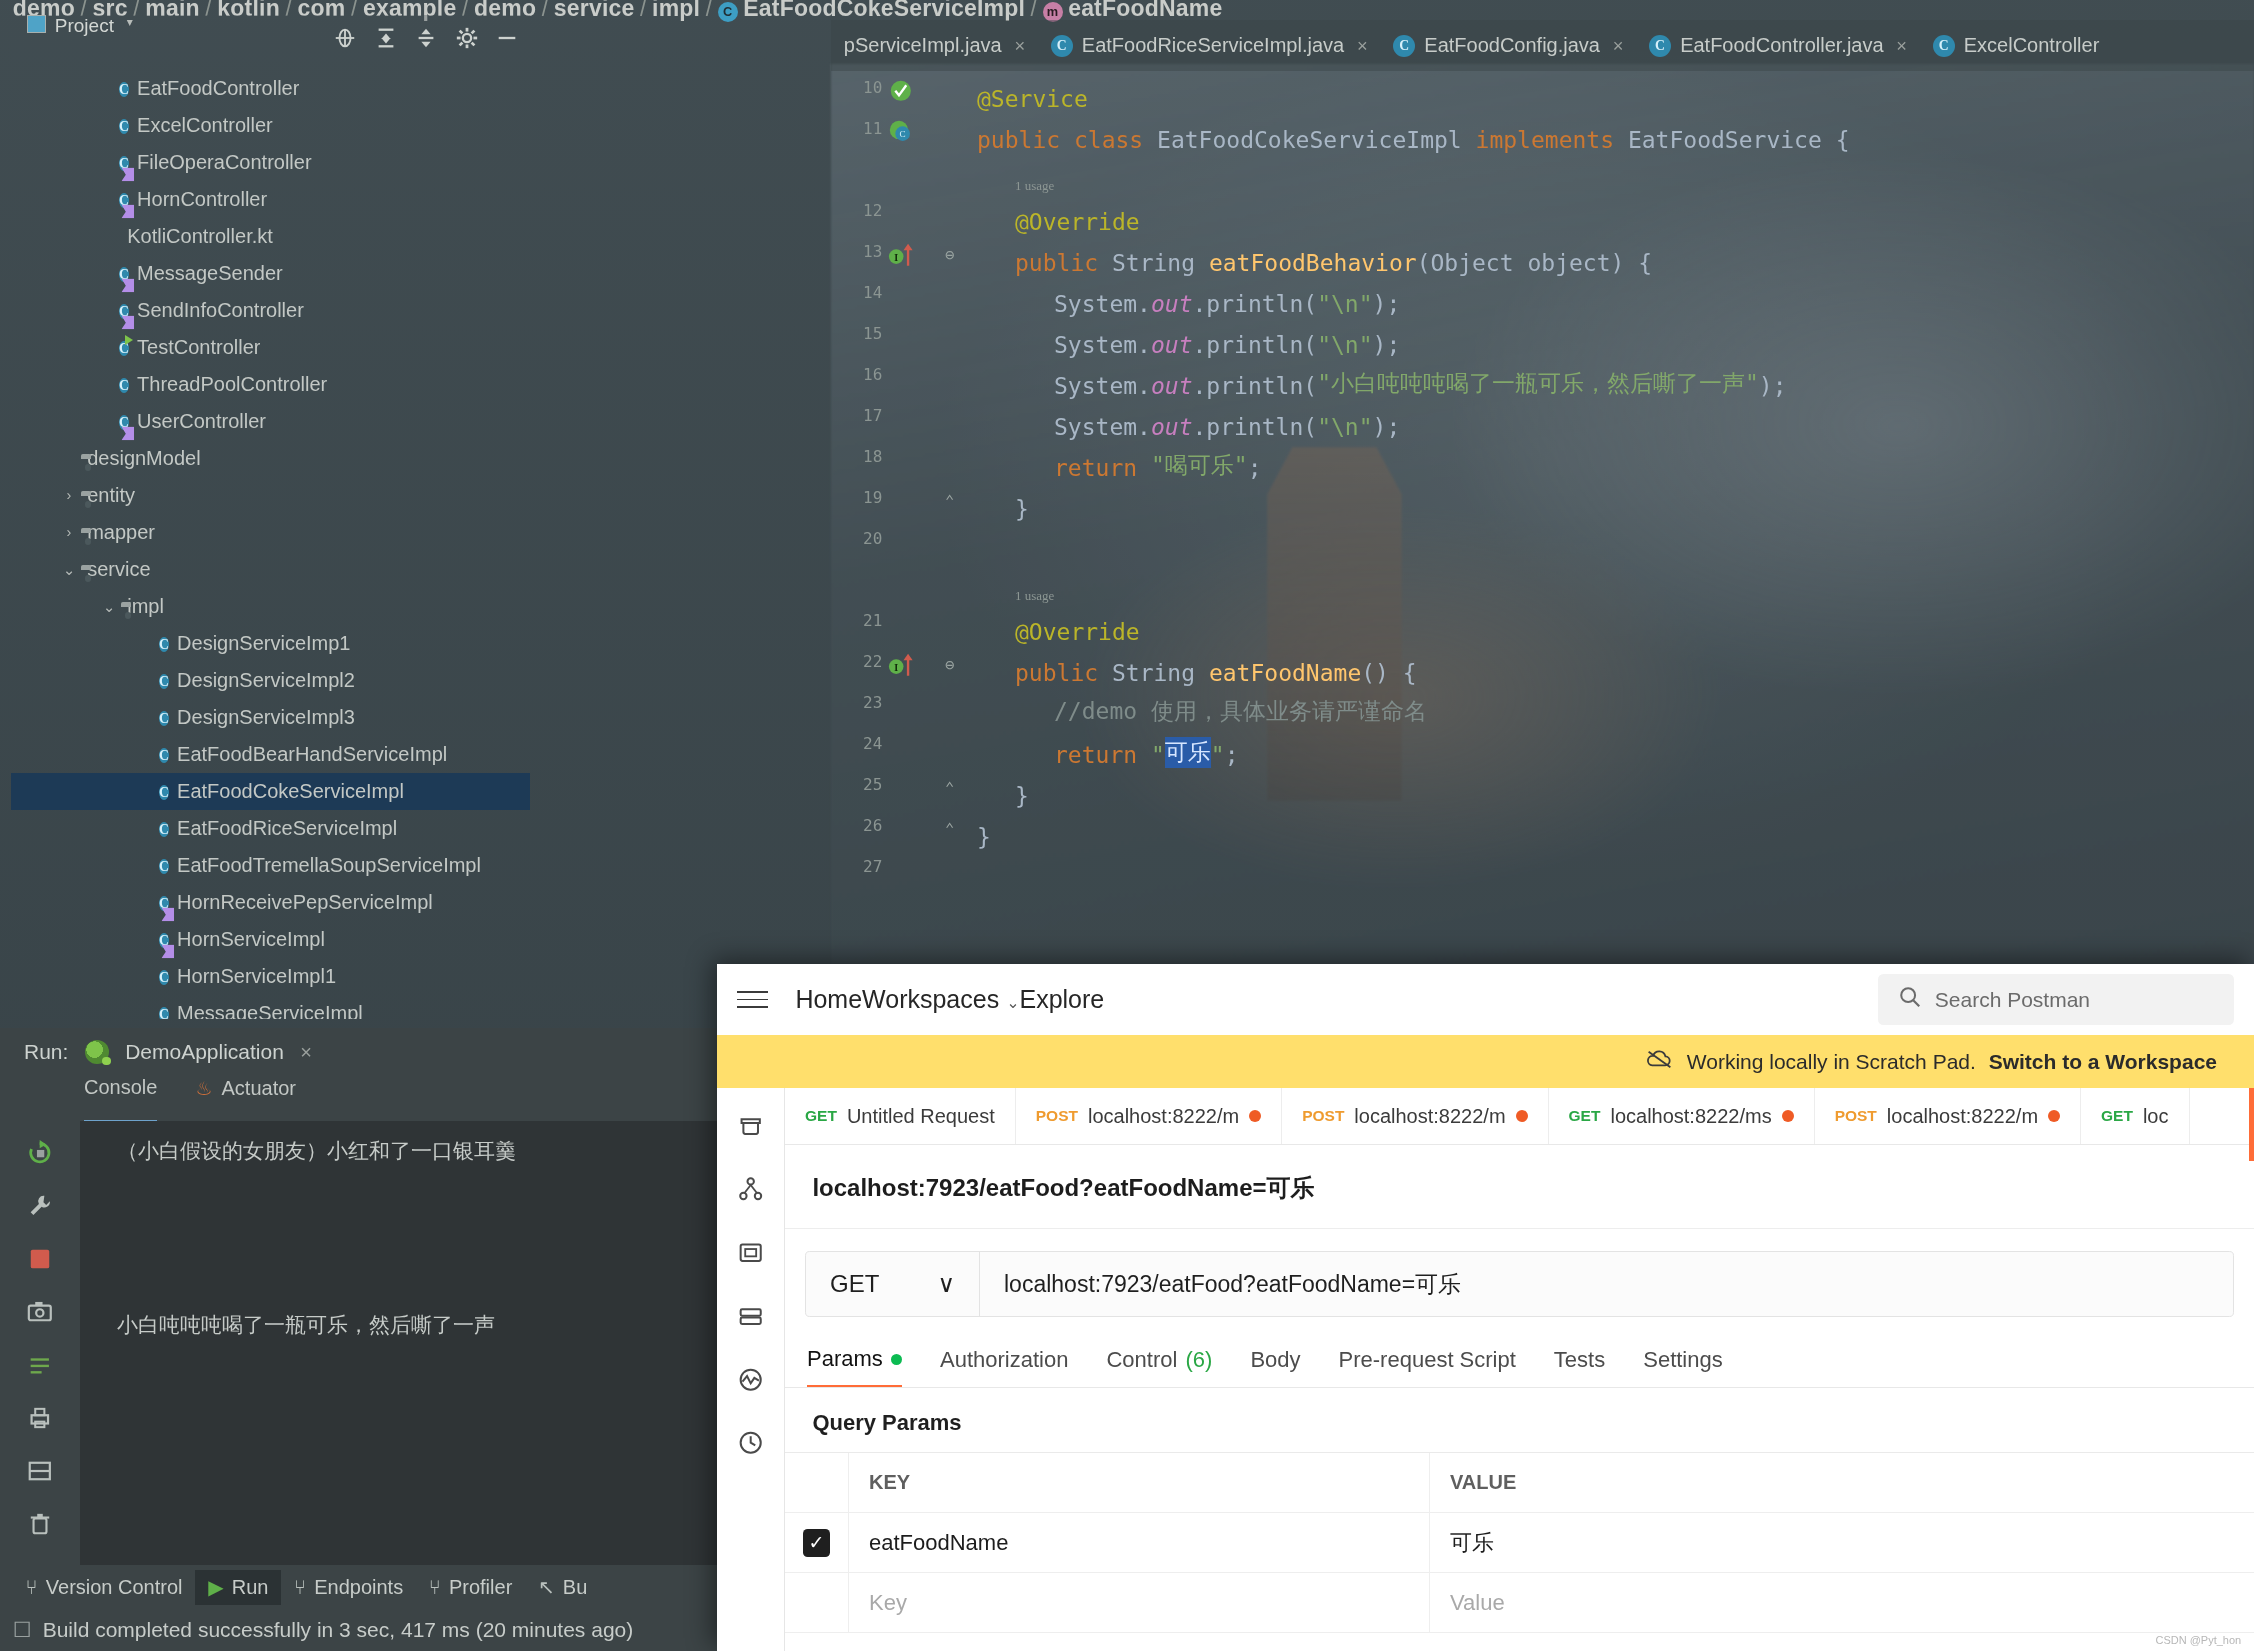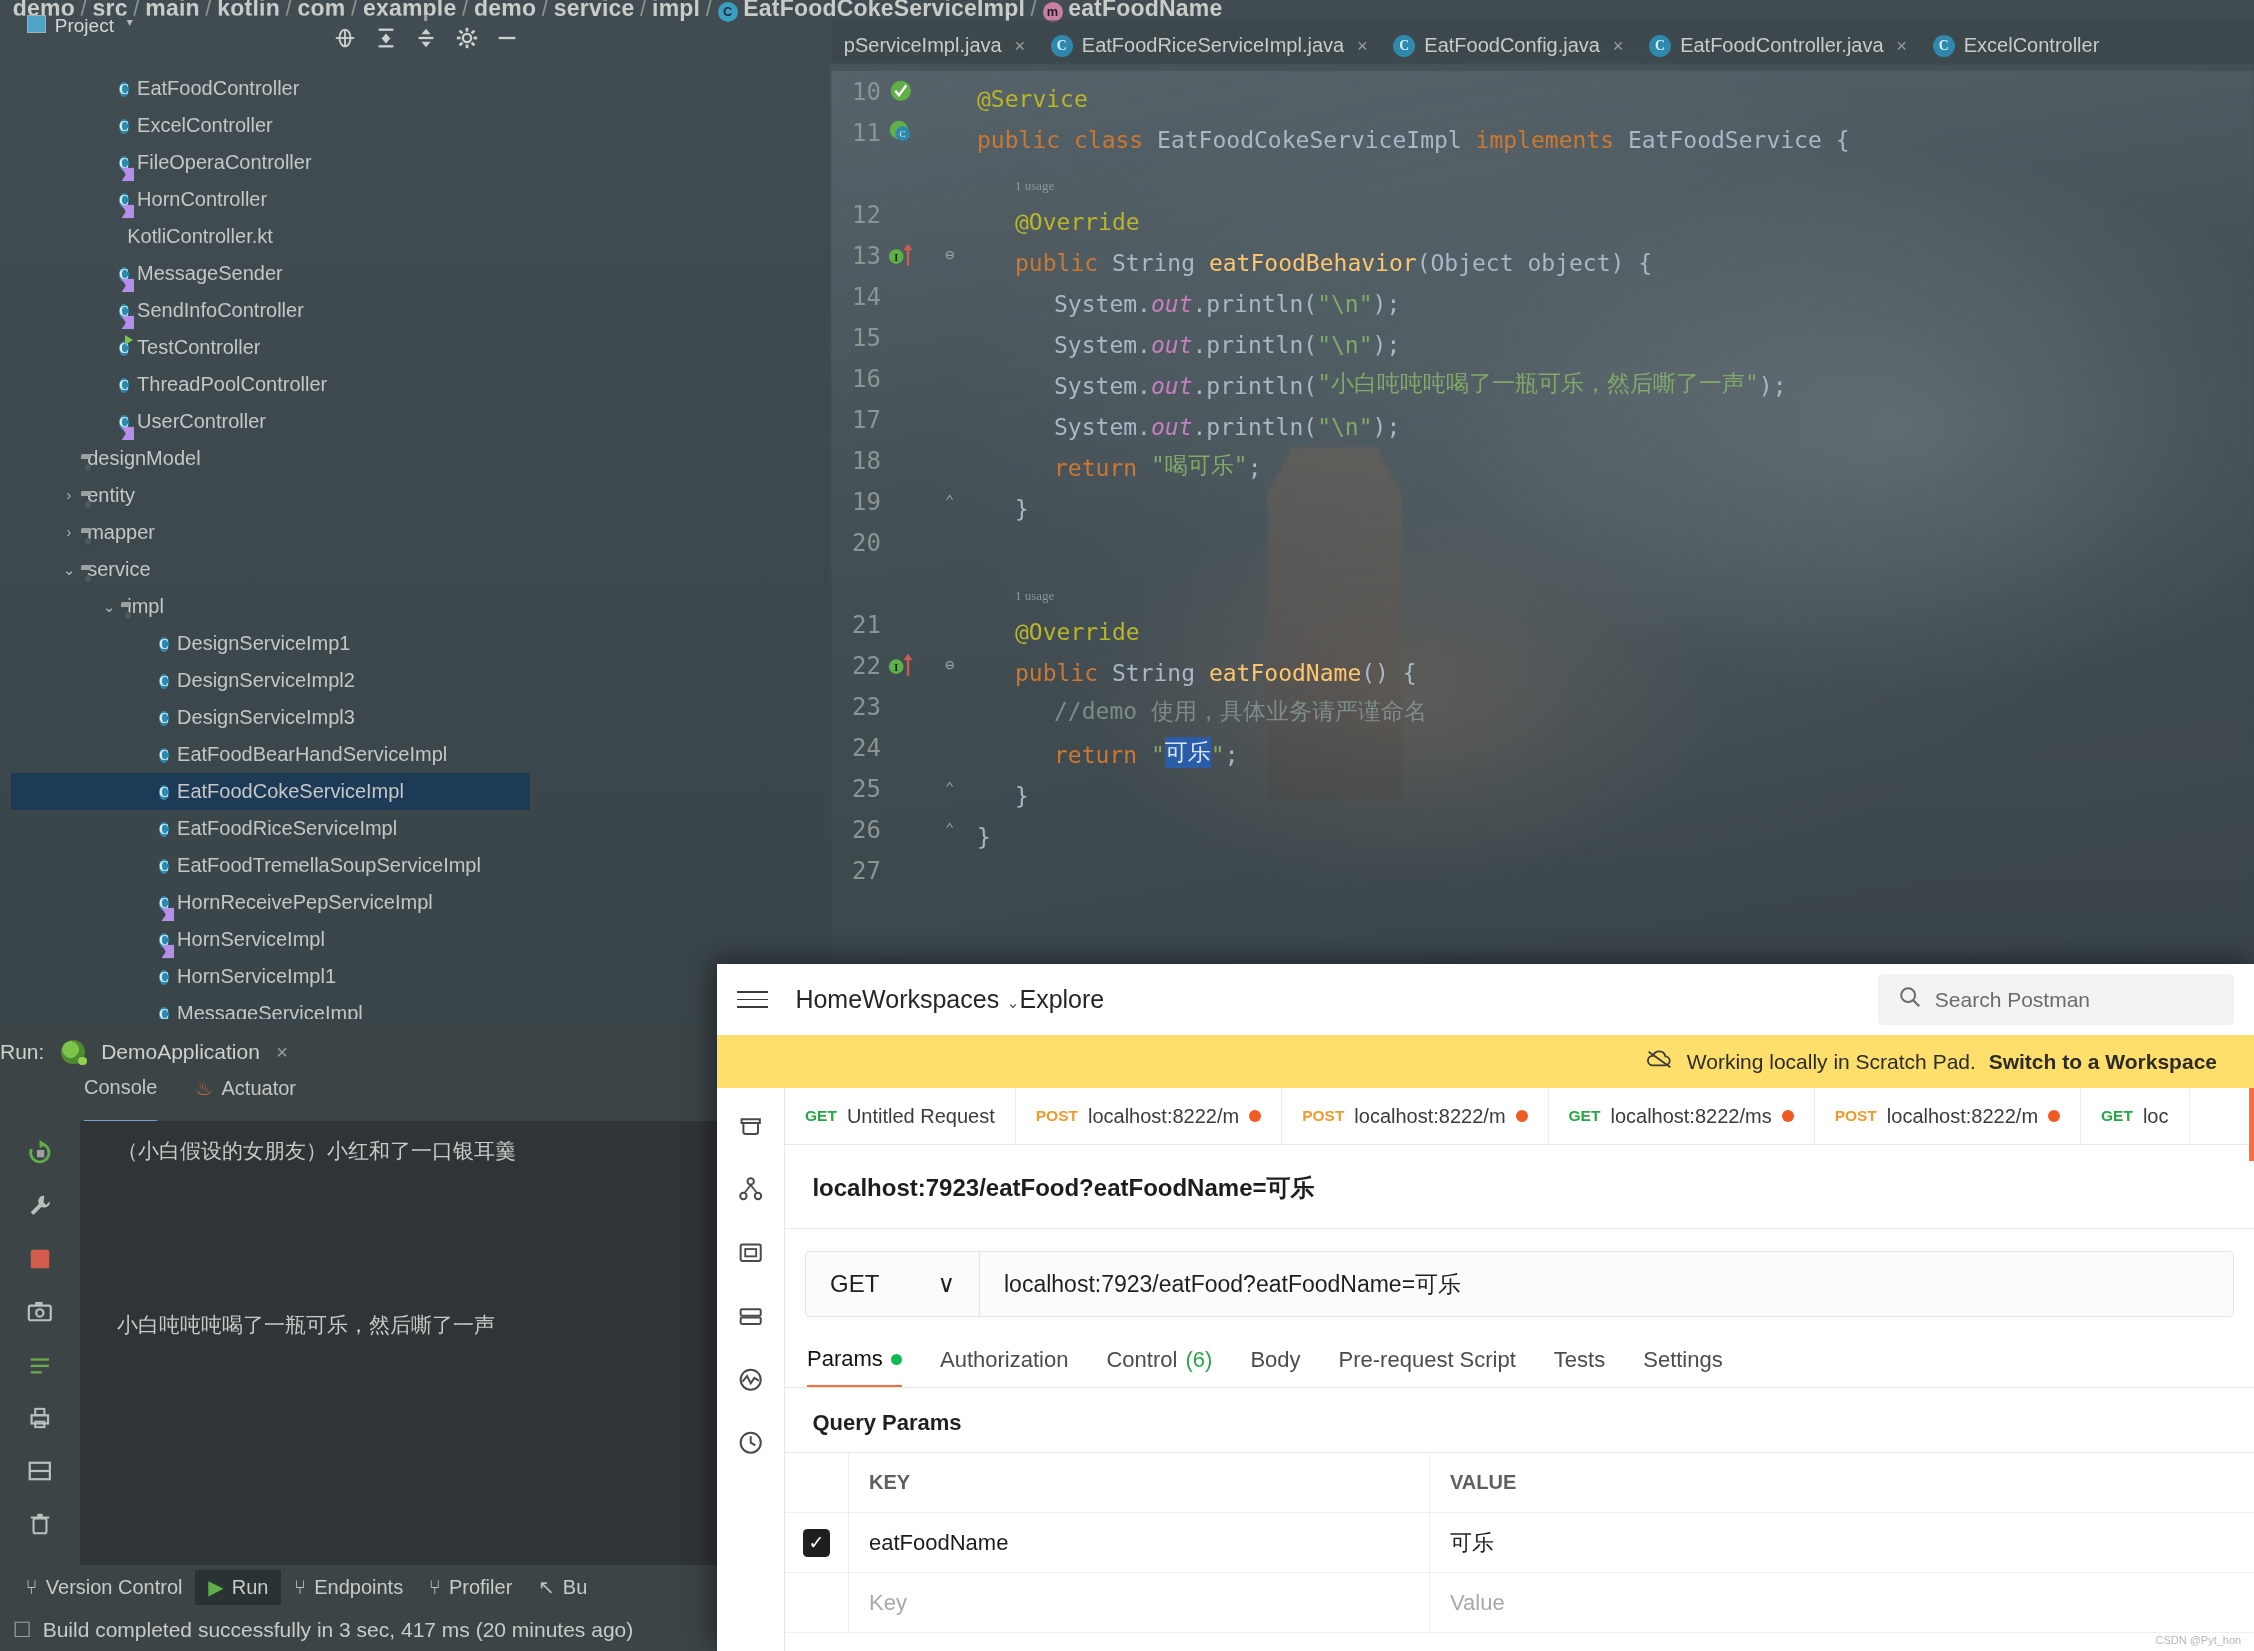--- a/index.html
+++ b/index.html
@@ -123,40 +123,40 @@
 
   
   .editor {
     position:absolute; left:831px; top:71px; width:1423px; height:897px;
     font-family:"DejaVu Sans Mono", monospace; font-size:23px; overflow:hidden;
   }
   .gutter { position:absolute; left:0; top:0; width:146px; height:100%; }
   .codearea { position:absolute; left:146px; top:0; right:0; height:100%; }
   .cline { height:41px; display:flex; align-items:flex-end; white-space:pre; }
   .gut-row { position:relative; height:41px; }
-  .gnum { position:absolute; left:21px; top:7.3px; color:#8b9592; font-size:24px; }
+  .gnum { position:absolute; left:32px; top:7.3px; color:#8b9592; font-size:16px; }
   .gicon { position:absolute; left:57px; top:7.3px; }
   .fold { position:absolute; left:114px; top:11px; color:#9aa4a1; font-size:15.5px;}
 
   .kw   { color:#cc7832; }
   .anno { color:#bbb529; }
   .str  { color:#82a86a; }
   .fn   { color:#ffc66d; }
   .fld  { color:#c77fbf; font-style:italic; }
   .txt  { color:#a9b7c6; }
   .cmt  { color:#7f8c8a; }
   .usage{ color:#8d9794; font-size:13px; font-family:Liberation Serif, serif; }
   .hl   { background:#2a5ca8; color:#d7e6ff; }
 
   
   .runwin {
     position:absolute; left:0; top:1028px; width:722px; height:576px;
     background:#3c4446;
   }
-  .run-head { height:48px; display:flex; align-items:center; color:#cdd2cf; font-size:21px; gap:16.4px;}
+  .run-head { height:48px; display:flex; align-items:center; color:#cdd2cf; font-size:21px; padding-left:24px; gap:16.4px;}
   .run-head .x { color:#9aa09d; font-size:20px;}
   .spring {
     width:24px;height:24px;border-radius:50%;
     background:radial-gradient(circle at 40% 40%, #7ec44a 0 40%, #4f8a31 41% 100%);
     position:relative;
   }
   .spring::after{content:"";position:absolute;right:-1.8px;bottom:-0.9px;width:8.2px;height:8.2px;border-radius:50%;background:#8fd14f;}
   .run-tabsrow { height:46px; display:flex; align-items:center; gap:38px; padding-left:84px; border-bottom:0.9px solid #4d5658;}
   .run-tab { color:#c2c7c4; font-size:20px; display:flex; align-items:center; gap:9.1px; padding-bottom:21px;}
   .run-tab.active { border-bottom:2.7px solid #6ea2cc; }

